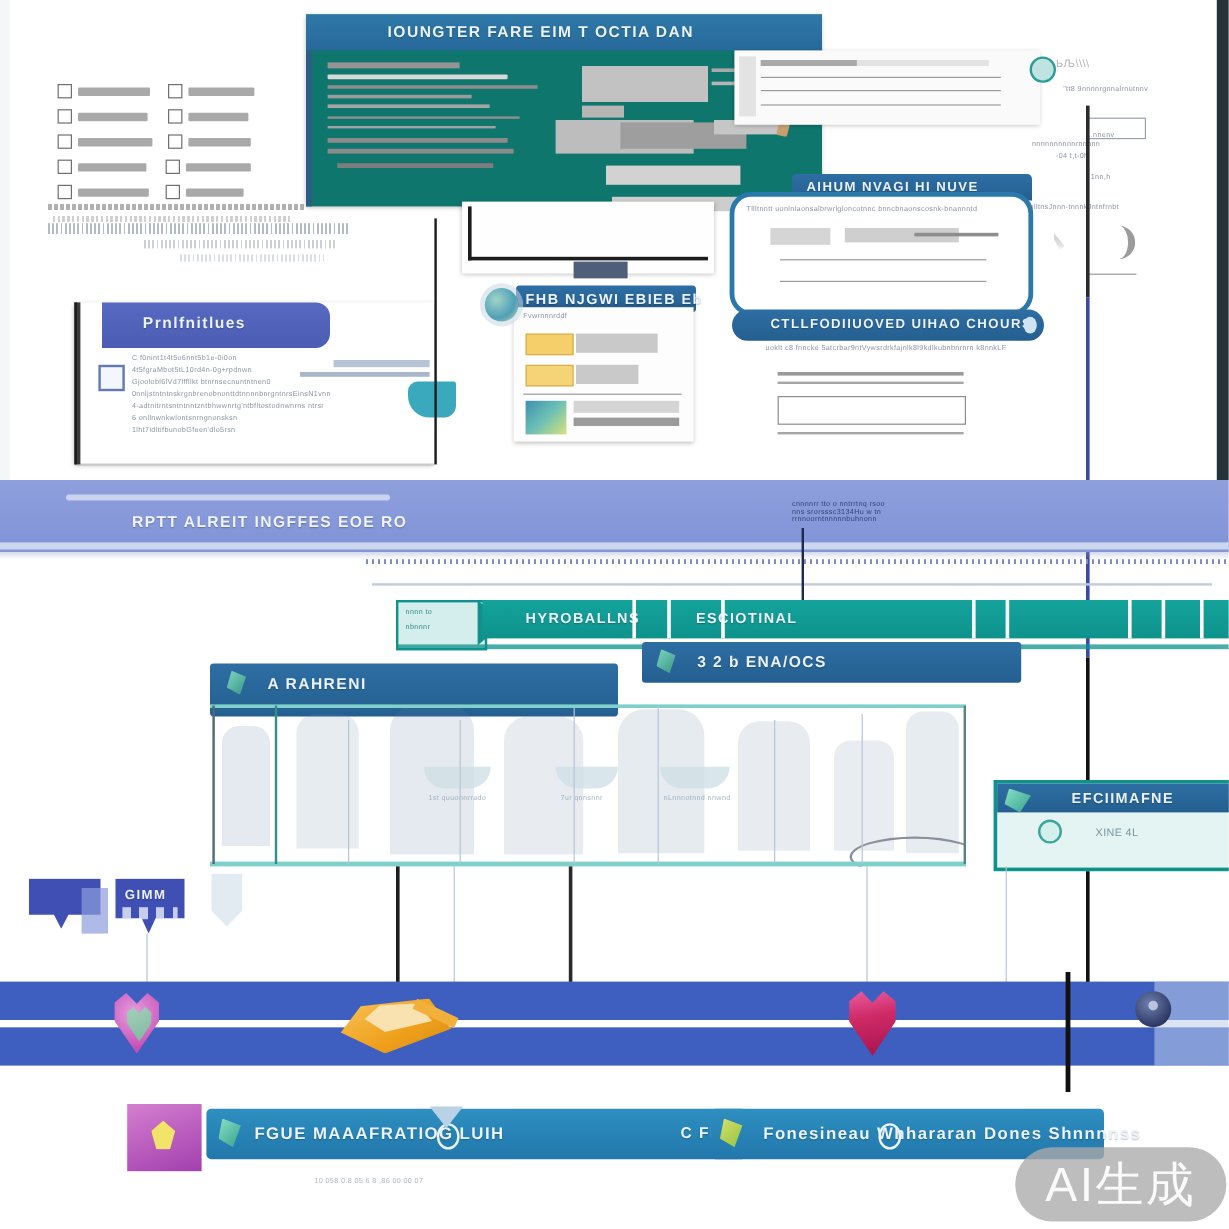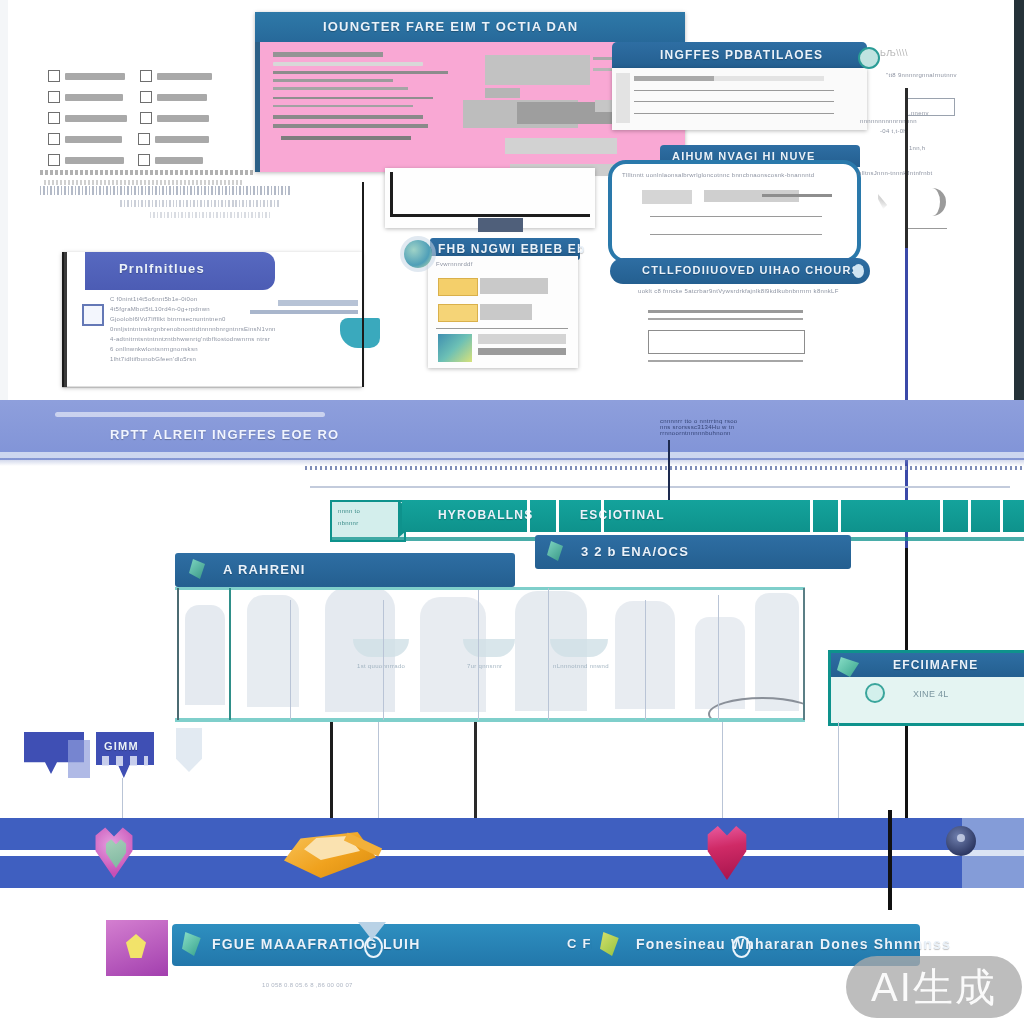--- a/index.html
+++ b/index.html
@@ -86,21 +86,21 @@
   <div class="abs" style="left:40px;top:170px;width:215px;height:5px;background:repeating-linear-gradient(90deg,#8f8f8f 0 3px,transparent 3px 5px);opacity:.7;"></div>
   <div class="abs" style="left:44px;top:180px;width:200px;height:5px;background:repeating-linear-gradient(90deg,#b0b0b0 0 2px,transparent 2px 4px);opacity:.6;"></div>
 
   <div class="abs" style="left:40px;top:186px;width:250px;height:9px;
               background:repeating-linear-gradient(90deg,#9aa3b5 0 1.5px,transparent 1.5px 3.5px);opacity:.75;"></div>
   <div class="abs" style="left:120px;top:200px;width:160px;height:7px;
               background:repeating-linear-gradient(90deg,#a9b0bf 0 1.5px,transparent 1.5px 3.5px);opacity:.6;"></div>
   <div class="abs" style="left:150px;top:212px;width:120px;height:6px;
               background:repeating-linear-gradient(90deg,#b4bac6 0 1.5px,transparent 1.5px 3.5px);opacity:.5;"></div>
 
-  <div class="abs panel" style="left:255px;top:12px;width:430px;height:160px;background:#f9a8d4;">
+  <div class="abs panel" style="left:255px;top:12px;width:430px;height:160px;background:#0f766e;">
     <div class="hdr-blue abs" style="left:0;top:0;width:430px;height:30px;">
       <div class="bar-title blurtext abs" style="left:68px;top:7px;font-size:13px;">IOUNGTER  FARE EIM T  OCTIA    DAN</div>
     </div>
 
     <div class="abs" style="left:0;top:30px;width:5px;height:130px;background:#2b5f86;"></div>
 
     <div class="abs" style="left:18px;top:40px;width:190px;">
       <div class="abs" style="left:0;top:0;width:110px;height:5px;background:#949494;"></div>
       <div class="gl2 abs" style="left:0;top:10px;width:150px;height:4px;"></div>
       <div class="abs" style="left:0;top:19px;width:175px;height:3px;background:#8c8c8c;"></div>
@@ -123,23 +123,20 @@
     <div class="abs" style="left:250px;top:126px;width:112px;height:16px;background:#d2d2d2;"></div>
     <div class="abs" style="left:255px;top:152px;width:112px;height:12px;background:#cdcdcd;"></div>
 
     <div class="abs" style="left:398px;top:50px;width:9px;height:52px;background:linear-gradient(180deg,#e0c09a,#c79c6e);transform:rotate(14deg);border-radius:2px;"></div>
   </div>
 
   <div class="abs panel" style="left:385px;top:168px;width:210px;height:60px;background:#fefefe;"></div>
   <div class="abs" style="left:478px;top:218px;width:45px;height:14px;background:#4f5f7a;"></div>
 
   <div class="abs" style="left:612px;top:42px;width:255px;height:88px;">
-    <div class="hdr-darkblue" style="width:255px;height:26px;border-radius:5px 5px 0 0;">
-      <div class="bar-title blurtext" style="padding:6px 0 0 48px;font-size:12px;">INGFFES PDBATILAOES</div>
-    </div>
     <div class="panel" style="width:255px;height:62px;background:#fafafa;position:relative;">
       <div class="abs" style="left:4px;top:5px;width:14px;height:50px;background:#e3e3e3;"></div>
       <div class="abs" style="left:22px;top:8px;width:80px;height:5px;background:#7b7b7b;"></div>
       <div class="abs" style="left:22px;top:8px;width:190px;height:5px;background:#cfcfcf;opacity:.55;"></div>
       <div class="abs hr" style="left:22px;top:22px;width:200px;"></div>
       <div class="abs hr" style="left:22px;top:33px;width:200px;"></div>
       <div class="abs hr" style="left:22px;top:45px;width:200px;"></div>
     </div>
   </div>
 
@@ -265,21 +262,21 @@
   <div class="abs" style="left:527px;top:500px;width:3px;height:32px;background:#fff;"></div>
   <div class="abs" style="left:556px;top:500px;width:3px;height:32px;background:#fff;"></div>
   <div class="abs" style="left:601px;top:500px;width:3px;height:32px;background:#fff;"></div>
   <div class="abs" style="left:810px;top:500px;width:3px;height:32px;background:#fff;"></div>
   <div class="abs" style="left:838px;top:500px;width:3px;height:32px;background:#fff;"></div>
   <div class="abs" style="left:940px;top:500px;width:3px;height:32px;background:#fff;"></div>
   <div class="abs" style="left:968px;top:500px;width:3px;height:32px;background:#fff;"></div>
   <div class="abs" style="left:1000px;top:500px;width:3px;height:32px;background:#fff;"></div>
   <div class="abs" style="left:330px;top:537px;width:694px;height:4px;background:#0e928c;opacity:.75;"></div>
 
-  <div class="abs hdr-darkblue" style="left:175px;top:553px;width:340px;height:34px;border-radius:3px;">
+  <div class="abs hdr-darkblue" style="left:175px;top:553px;width:340px;height:44px;border-radius:3px;">
     <div class="abs" style="left:14px;top:6px;width:20px;height:20px;
                 background:linear-gradient(135deg,#7fd6c2,#2f8f7e);
                 clip-path:polygon(20% 0,80% 25%,55% 100%,0 70%);"></div>
     <div class="bar-title blurtext" style="padding:9px 0 0 48px;font-size:13px;">A RAHRENI</div>
   </div>
   <div class="abs hdr-darkblue" style="left:535px;top:535px;width:316px;height:34px;border-radius:3px;">
     <div class="abs" style="left:12px;top:6px;width:20px;height:20px;
                 background:linear-gradient(135deg,#7fd6c2,#2f8f7e);
                 clip-path:polygon(20% 0,80% 25%,55% 100%,0 70%);"></div>
     <div class="bar-title blurtext" style="padding:9px 0 0 46px;font-size:13px;">3 2 b ENA/OCS</div>

